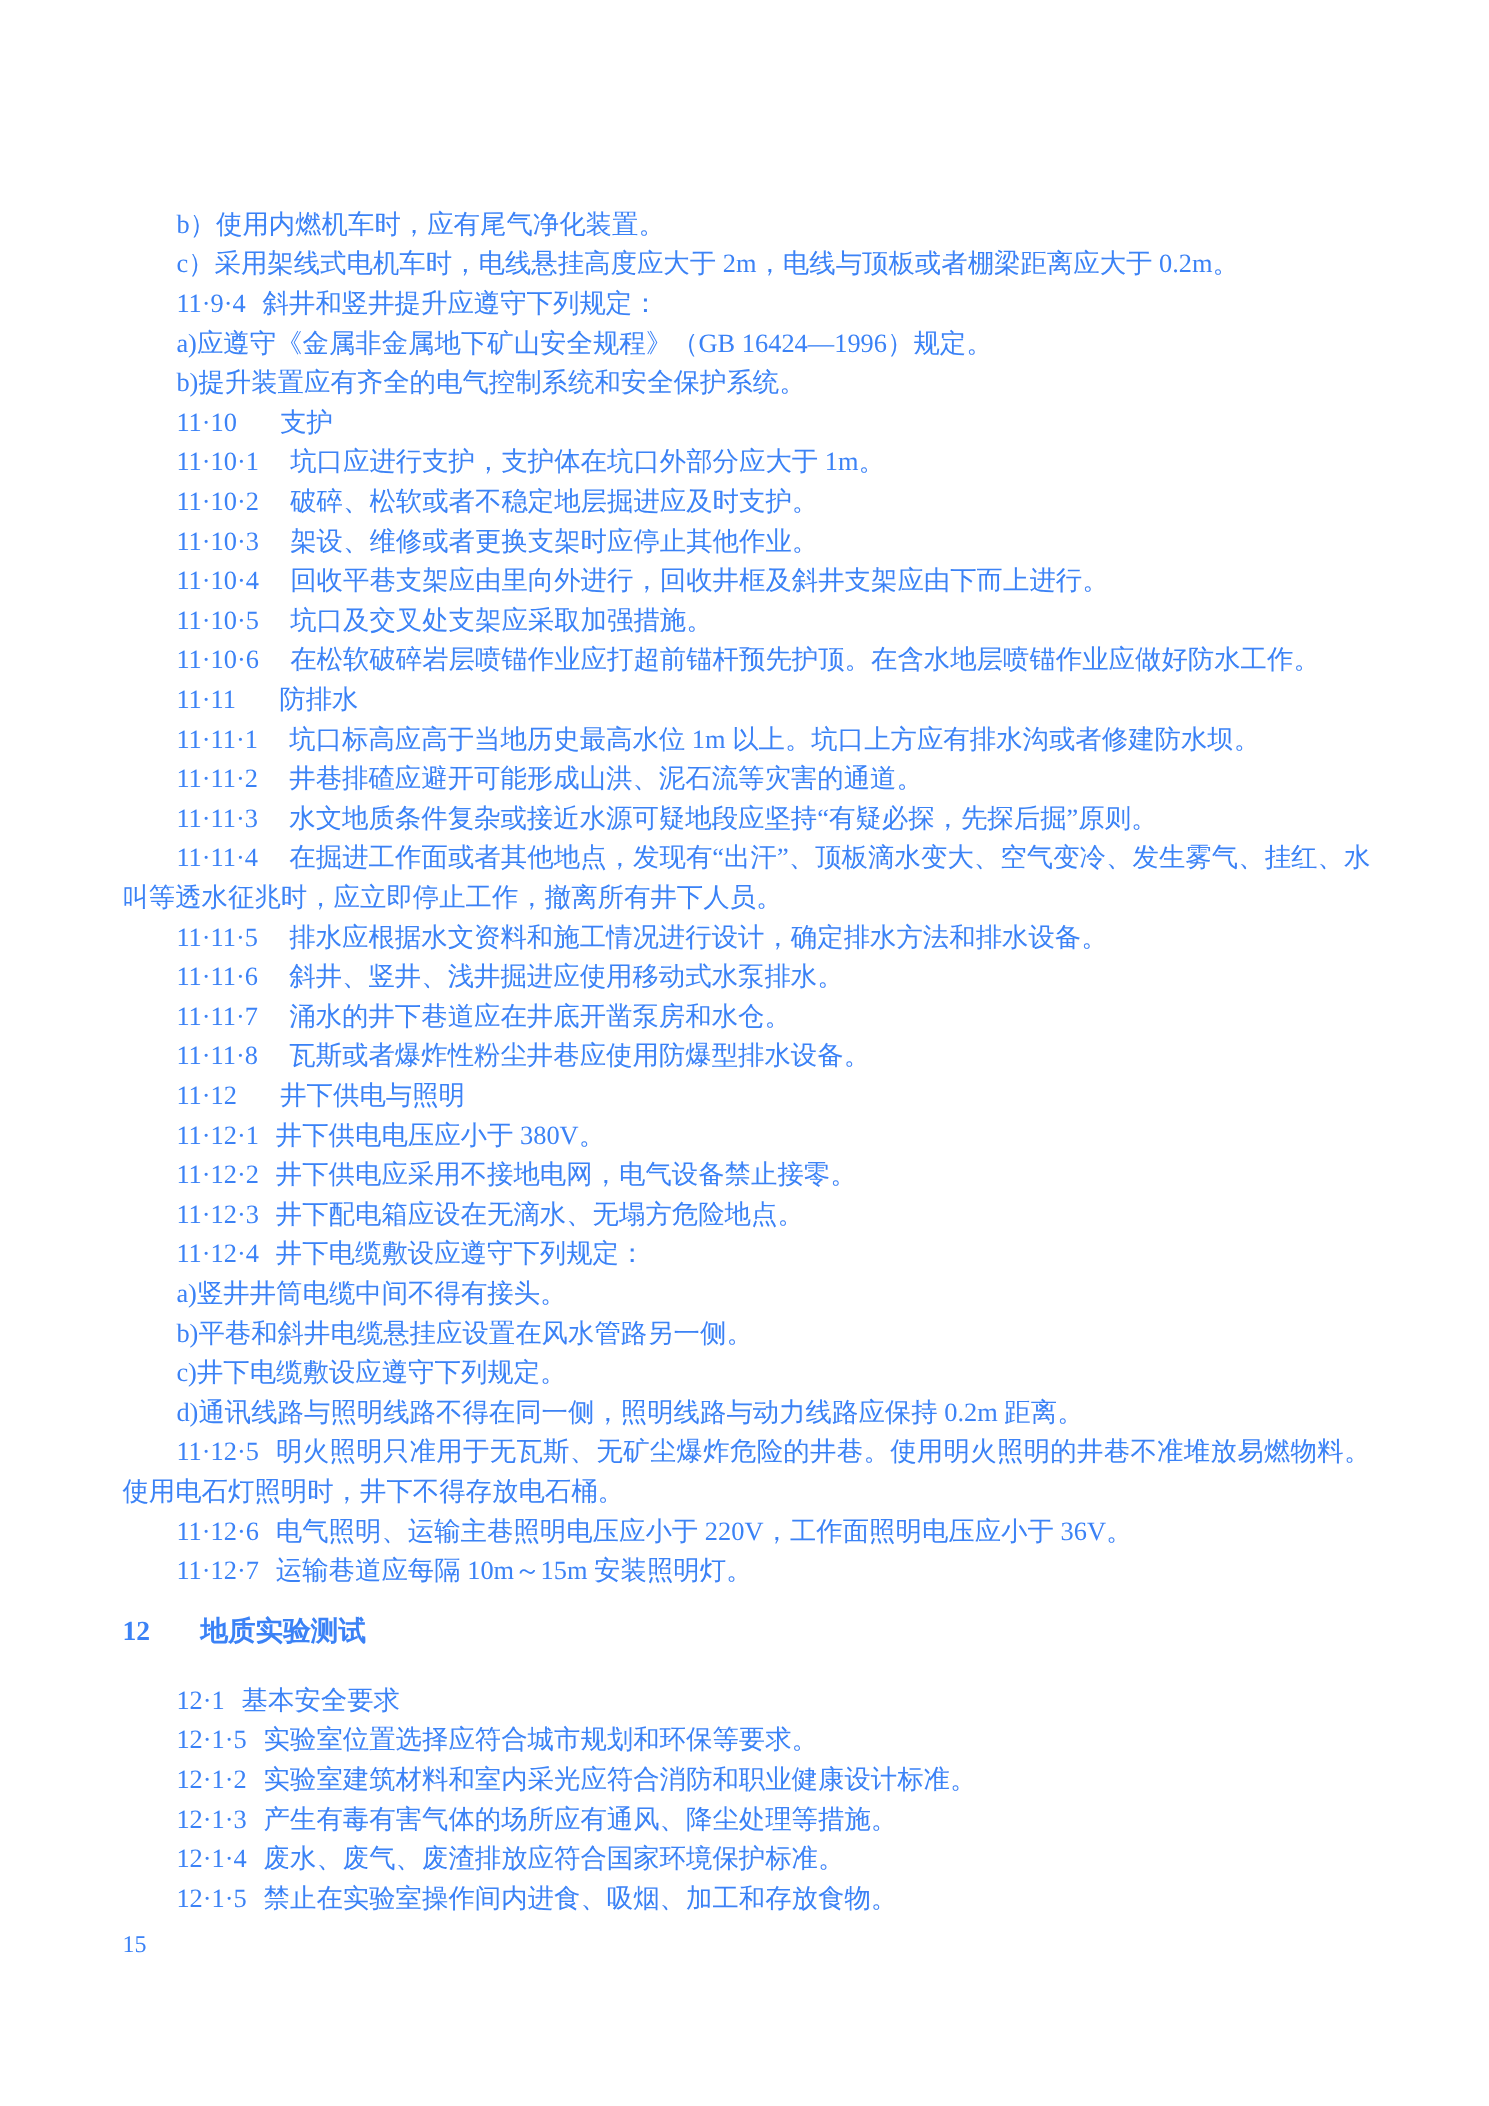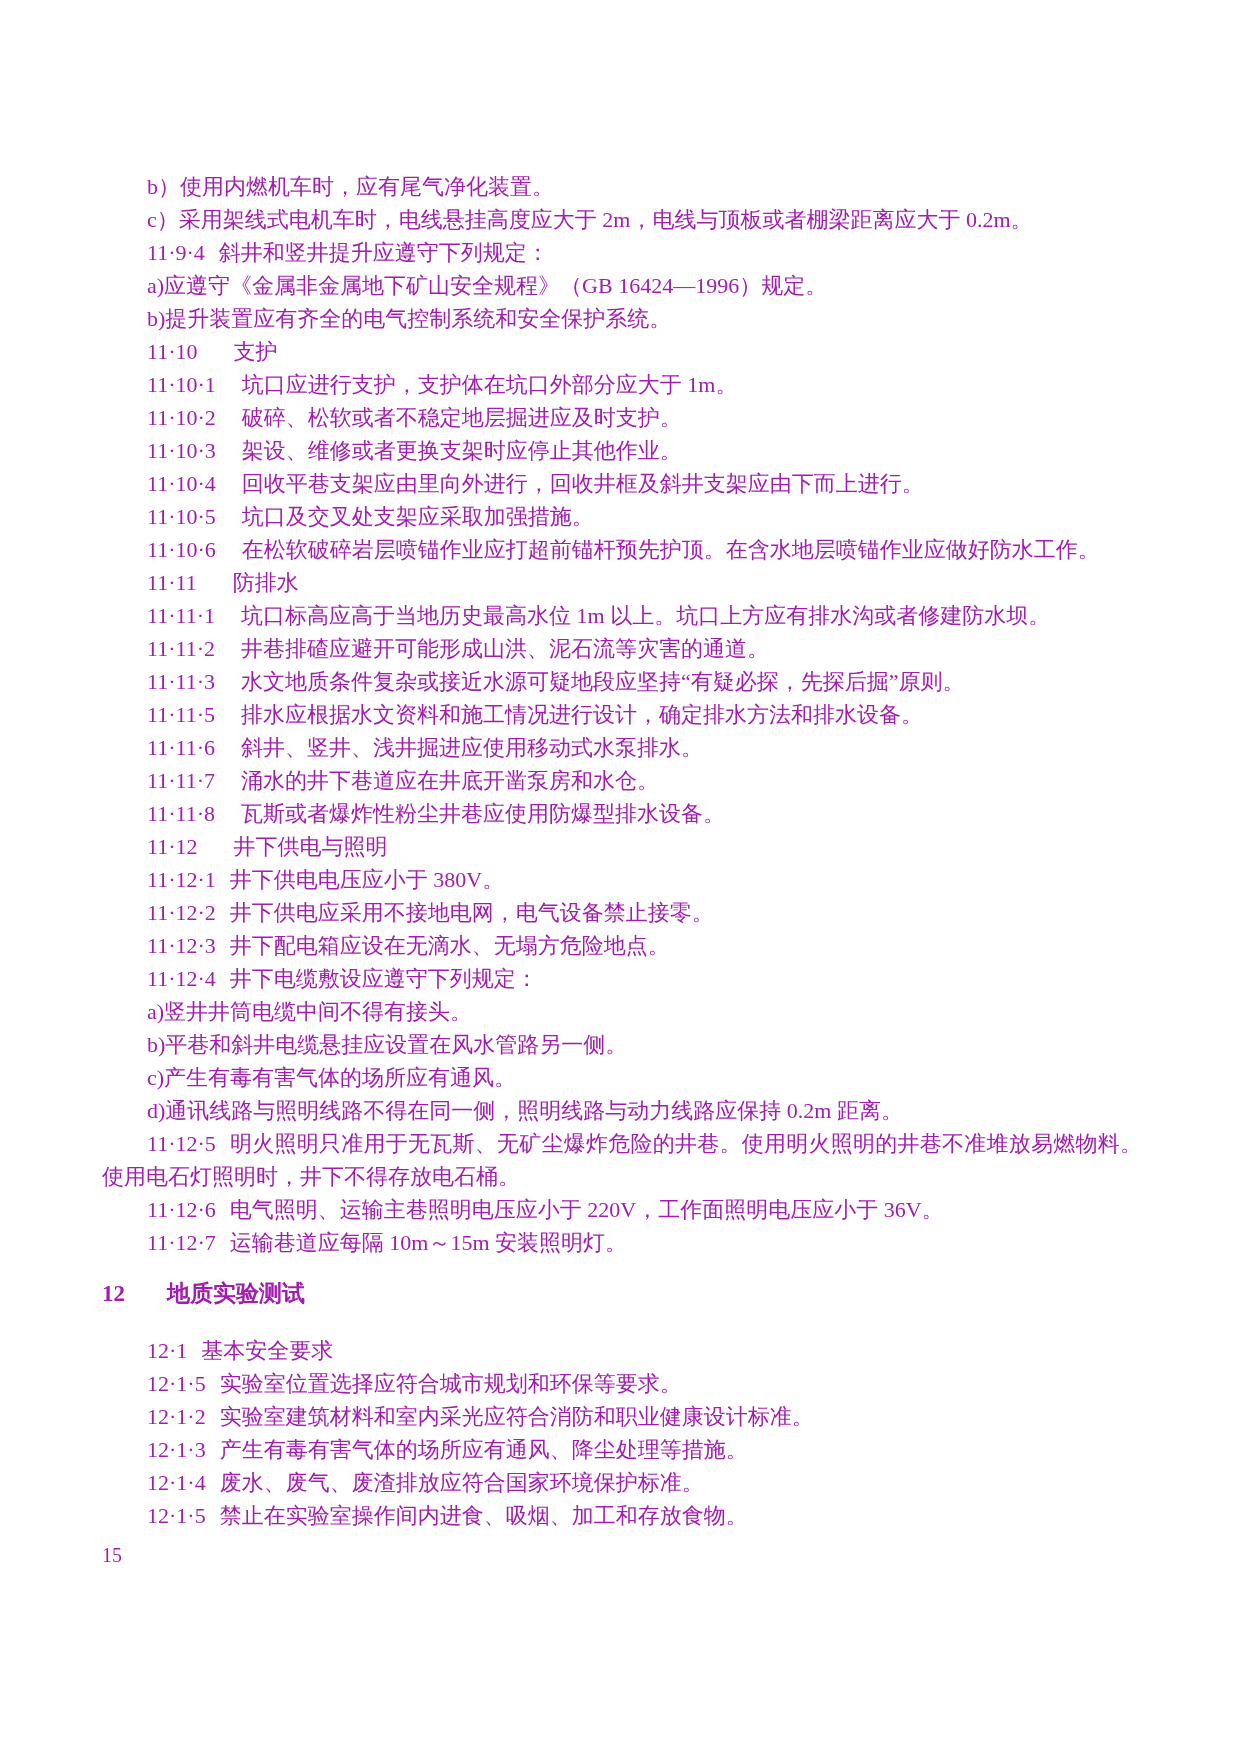--- a/index.html
+++ b/index.html
@@ -7,21 +7,21 @@
     padding: 0;
     background: #ffffff;
   }
   .page {
     position: relative;
     width: 1241px;
     height: 1653px;
     background: #ffffff;
     box-sizing: border-box;
     padding: 170px 99px 0 102px;
-    color: #a21caf;
+    color: #3b82f6;
     font-family: "Liberation Serif", "DejaVu Serif", serif;
     font-size: 22px;
     overflow: hidden;
   }
   .line {
     line-height: 33px;
     text-align: justify;
   }
   .indent {
     text-indent: 45px;
@@ -62,32 +62,33 @@
       <div class="line indent"><span class="num num-wide">11·10·1</span><span>坑口应进行支护，支护体在坑口外部分应大于 1m。</span></div>
       <div class="line indent"><span class="num num-wide">11·10·2</span><span>破碎、松软或者不稳定地层掘进应及时支护。</span></div>
       <div class="line indent"><span class="num num-wide">11·10·3</span><span>架设、维修或者更换支架时应停止其他作业。</span></div>
       <div class="line indent"><span class="num num-wide">11·10·4</span><span>回收平巷支架应由里向外进行，回收井框及斜井支架应由下而上进行。</span></div>
       <div class="line indent"><span class="num num-wide">11·10·5</span><span>坑口及交叉处支架应采取加强措施。</span></div>
       <div class="line indent"><span class="num num-wide">11·10·6</span><span>在松软破碎岩层喷锚作业应打超前锚杆预先护顶。在含水地层喷锚作业应做好防水工作。</span></div>
       <div class="line h2 indent"><span class="num num-h2">11·11</span><span>防排水</span></div>
       <div class="line indent"><span class="num num-wide">11·11·1</span><span>坑口标高应高于当地历史最高水位 1m 以上。坑口上方应有排水沟或者修建防水坝。</span></div>
       <div class="line indent"><span class="num num-wide">11·11·2</span><span>井巷排碴应避开可能形成山洪、泥石流等灾害的通道。</span></div>
       <div class="line indent"><span class="num num-wide">11·11·3</span><span>水文地质条件复杂或接近水源可疑地段应坚持“有疑必探，先探后掘”原则。</span></div>
+      <div class="line indent"><span class="num num-wide">11·11·4</span><span>在掘进工作面或者其他地点，发现有“出汗”、顶板滴水变大、空气变冷、发生雾气、挂红、水叫等透水征兆时，应立即停止工作，撤离所有井下人员。</span></div>
       <div class="line indent"><span class="num num-wide">11·11·5</span><span>排水应根据水文资料和施工情况进行设计，确定排水方法和排水设备。</span></div>
       <div class="line indent"><span class="num num-wide">11·11·6</span><span>斜井、竖井、浅井掘进应使用移动式水泵排水。</span></div>
       <div class="line indent"><span class="num num-wide">11·11·7</span><span>涌水的井下巷道应在井底开凿泵房和水仓。</span></div>
       <div class="line indent"><span class="num num-wide">11·11·8</span><span>瓦斯或者爆炸性粉尘井巷应使用防爆型排水设备。</span></div>
       <div class="line h2 indent"><span class="num num-h2">11·12</span><span>井下供电与照明</span></div>
       <div class="line indent"><span class="num num-narrow">11·12·1</span><span>井下供电电压应小于 380V。</span></div>
       <div class="line indent"><span class="num num-narrow">11·12·2</span><span>井下供电应采用不接地电网，电气设备禁止接零。</span></div>
       <div class="line indent"><span class="num num-narrow">11·12·3</span><span>井下配电箱应设在无滴水、无塌方危险地点。</span></div>
       <div class="line indent"><span class="num num-narrow">11·12·4</span><span>井下电缆敷设应遵守下列规定：</span></div>
       <div class="line indent">a)竖井井筒电缆中间不得有接头。</div>
       <div class="line indent">b)平巷和斜井电缆悬挂应设置在风水管路另一侧。</div>
-      <div class="line indent">c)产生有毒有害气体的场所应有通风。</div>
+      <div class="line indent">c)井下电缆敷设应遵守下列规定。</div>
       <div class="line indent">d)通讯线路与照明线路不得在同一侧，照明线路与动力线路应保持 0.2m 距离。</div>
       <div class="line indent"><span class="num num-narrow">11·12·5</span><span>明火照明只准用于无瓦斯、无矿尘爆炸危险的井巷。使用明火照明的井巷不准堆放易燃物料。使用电石灯照明时，井下不得存放电石桶。</span></div>
       <div class="line indent"><span class="num num-narrow">11·12·6</span><span>电气照明、运输主巷照明电压应小于 220V，工作面照明电压应小于 36V。</span></div>
       <div class="line indent"><span class="num num-narrow">11·12·7</span><span>运输巷道应每隔 10m～15m 安装照明灯。</span></div>
       <div class="line h1"><span class="num num-h1">12</span><span>地质实验测试</span></div>
       <div class="line h2 indent"><span class="num num-narrow">12·1</span><span>基本安全要求</span></div>
       <div class="line indent"><span class="num num-narrow">12·1·5</span><span>实验室位置选择应符合城市规划和环保等要求。</span></div>
       <div class="line indent"><span class="num num-narrow">12·1·2</span><span>实验室建筑材料和室内采光应符合消防和职业健康设计标准。</span></div>
       <div class="line indent"><span class="num num-narrow">12·1·3</span><span>产生有毒有害气体的场所应有通风、降尘处理等措施。</span></div>
       <div class="line indent"><span class="num num-narrow">12·1·4</span><span>废水、废气、废渣排放应符合国家环境保护标准。</span></div>

